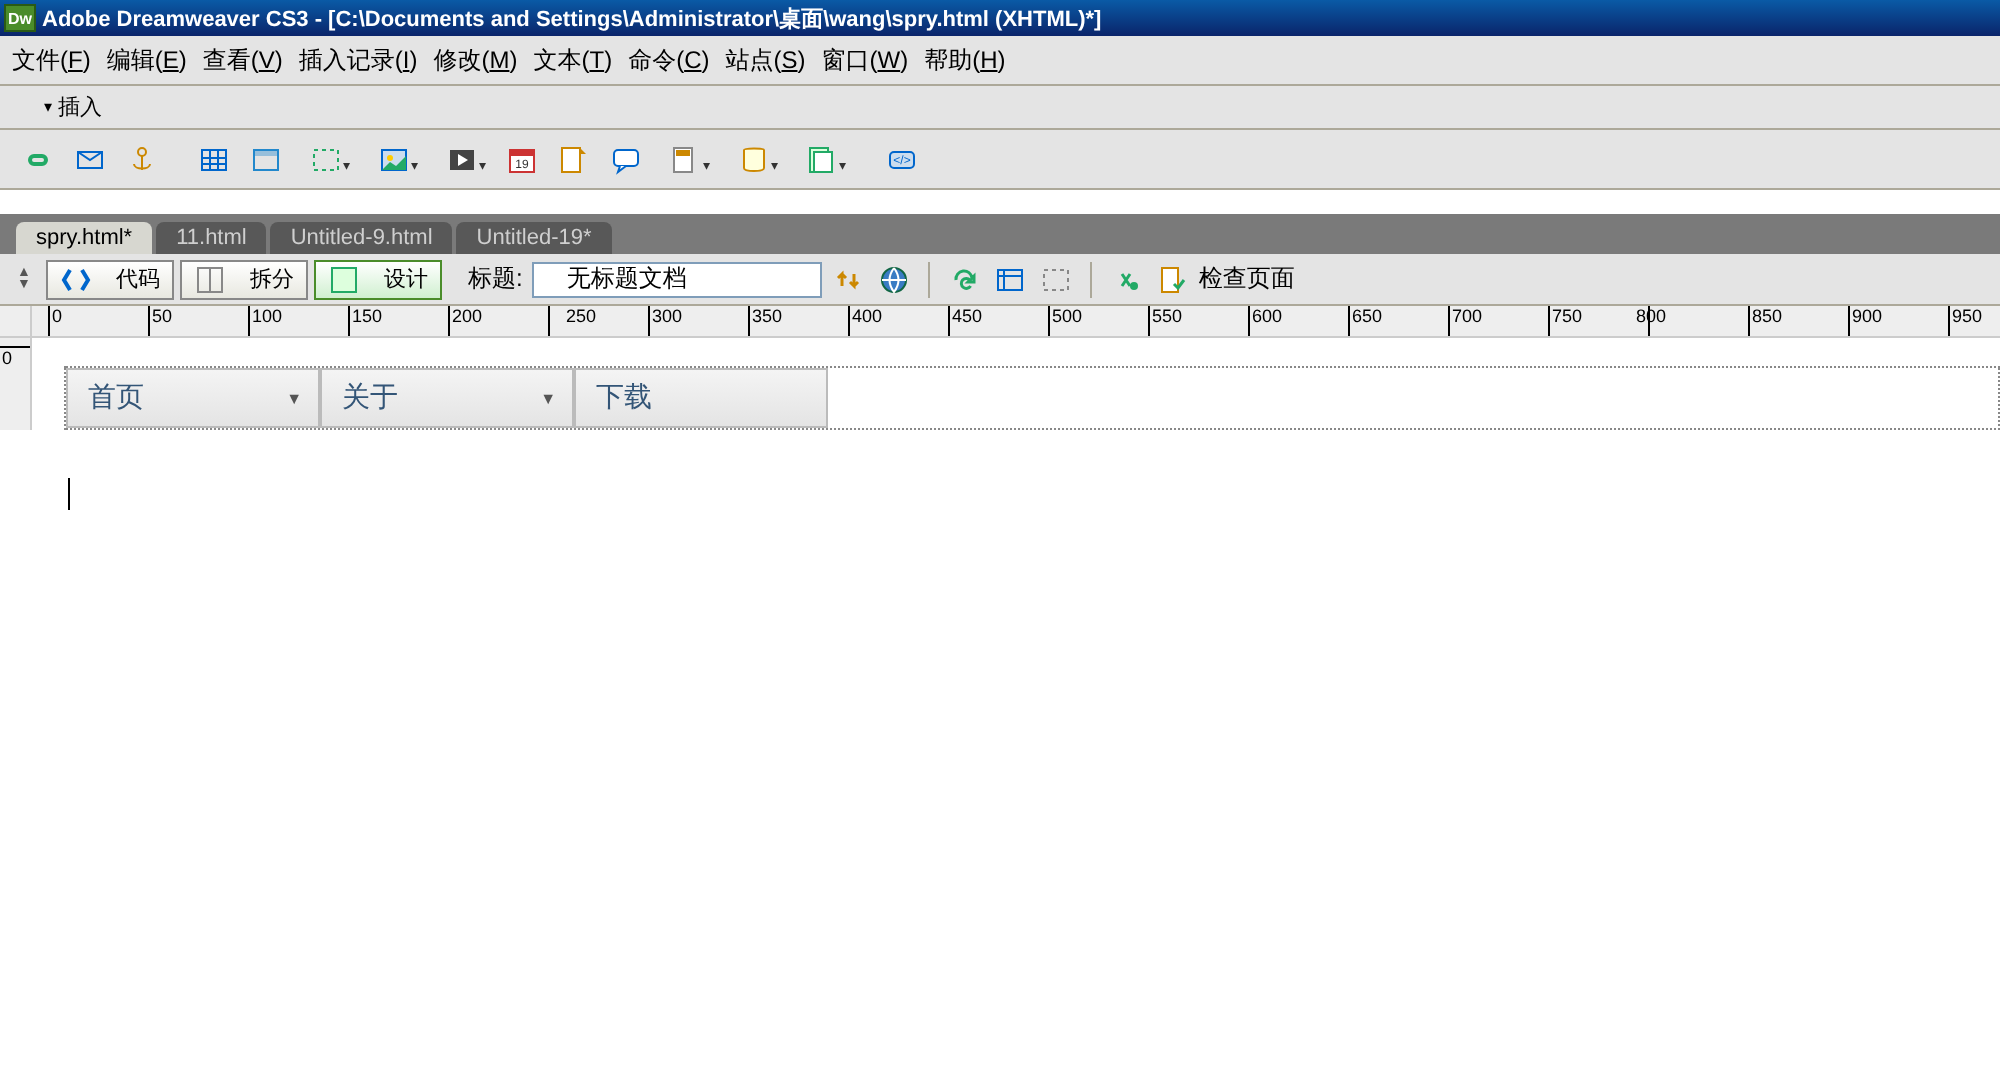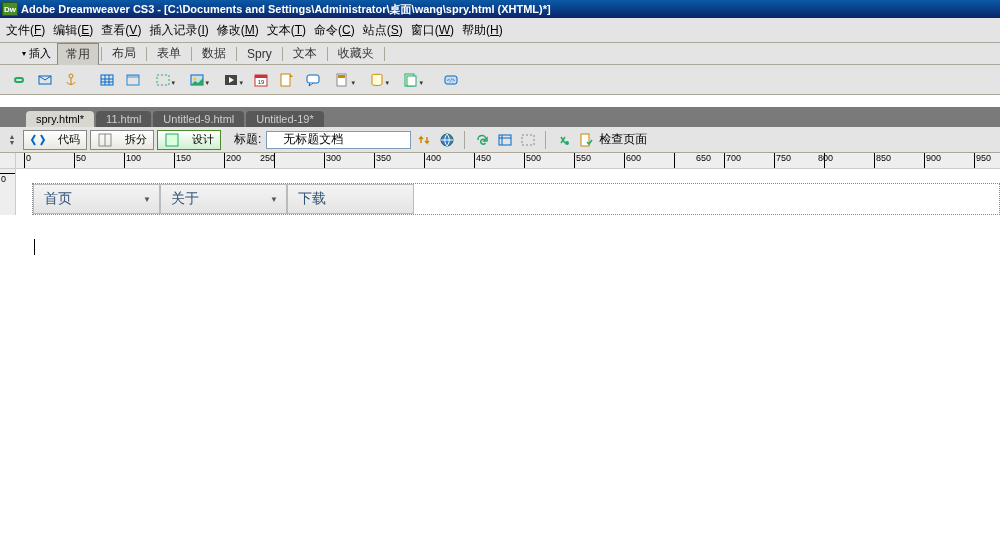--- a/index.html
+++ b/index.html
@@ -20,21 +20,21 @@
 .insertbar .sep { width: 1px; height: 14px; background: #aca899; margin: 0 2px; }
 
 .inserticons { background: #e4e4e4; height: 30px; display: flex; align-items: center; padding: 0 8px; gap: 4px; border-bottom: 1px solid #aca899; }
 .ibtn { width: 22px; height: 22px; display: inline-flex; align-items: center; justify-content: center; border: 1px solid transparent; cursor: default; position: relative; }
 .ibtn.drop { width: 30px; }
 .ibtn.drop::after { content: "▾"; font-size: 7px; position: absolute; right: 2px; bottom: 3px; color: #333; }
 svg { width: 16px; height: 16px; display: block; }
 
 .doctabs { background: #7a7a7a; height: 20px; display: flex; align-items: flex-end; padding: 2px 8px 0; margin-top: 12px; }
 .doctab { background: #585858; color: #cfcfcf; padding: 2px 10px; font-size: 11px; margin-right: 2px; border-top-left-radius: 4px; border-top-right-radius: 4px; cursor: default; }
-.doctab.active { background: #d7d7d0; color: #000; margin-left: 18px; }
+.doctab.active { background: #d7d7d0; color: #000; }
 
 .doc-toolbar { background: #e4e4e4; height: 26px; display: flex; align-items: center; padding: 0 4px; border-bottom: 1px solid #aca899; gap: 3px; }
 .doc-toolbar .vmode { height: 20px; display: inline-flex; align-items: center; padding: 0 6px; border: 1px solid #888; background: linear-gradient(#fff,#e8e8e0); font-size: 11px; gap: 12px; cursor: default; }
 .doc-toolbar .vmode.active { background: linear-gradient(#fff,#d0f0d0); border-color: #4a8c2a; }
 .doc-toolbar .arrows { width: 16px; display: inline-flex; flex-direction: column; justify-content: center; }
 .doc-toolbar .arrows span { font-size: 7px; line-height: 6px; text-align: center; color: #555; cursor: default; }
 .tlabel { font-size: 12px; margin: 0 2px 0 10px; }
 .tinput { width: 145px; height: 18px; font-size: 12px; padding: 0 16px; border: 1px solid #7f9db9; }
 .tbar-btn { width: 20px; height: 20px; display: inline-flex; align-items: center; justify-content: center; cursor: default; }
 .tbar-sep { width: 1px; height: 18px; background: #aca899; margin: 0 4px; }
@@ -69,36 +69,20 @@
     <span class="mi">修改(<u>M</u>)</span>
     <span class="mi">文本(<u>T</u>)</span>
     <span class="mi">命令(<u>C</u>)</span>
     <span class="mi">站点(<u>S</u>)</span>
     <span class="mi">窗口(<u>W</u>)</span>
     <span class="mi">帮助(<u>H</u>)</span>
   </div>
 
 <div class="insertbar">
   <div class="header">插入</div>
-  <div id="insert-tabs" style="display:flex;align-items:center;">
-      <span class="tab active">常用</span>
-      <span class="sep"></span>
-      <span class="tab">布局</span>
-      <span class="sep"></span>
-      <span class="tab">表单</span>
-      <span class="sep"></span>
-      <span class="tab">数据</span>
-      <span class="sep"></span>
-      <span class="tab">Spry</span>
-      <span class="sep"></span>
-      <span class="tab">文本</span>
-      <span class="sep"></span>
-      <span class="tab">收藏夹</span>
-      <span class="sep"></span>
-    </div>
 </div>
 
 <div class="inserticons">
   <span class="ibtn">
       <svg viewBox="0 0 16 16">
         <path d="M3 8a3 3 0 013-3h2v2H6a1 1 0 000 2h2v2H6a3 3 0 01-3-3zm5-3h2a3 3 0 010 6H8v-2h2a1 1 0 000-2H8V5z" fill="#2a6"></path>
       </svg>
     </span>
   <span class="ibtn">
       <svg viewBox="0 0 16 16">
@@ -273,37 +257,37 @@
         <div class="tick-label" style="left: 10px;">0</div>
         <div class="tick-major" style="left: 58px;"></div>
         <div class="tick-label" style="left: 60px;">50</div>
         <div class="tick-major" style="left: 108px;"></div>
         <div class="tick-label" style="left: 110px;">100</div>
         <div class="tick-major" style="left: 158px;"></div>
         <div class="tick-label" style="left: 160px;">150</div>
         <div class="tick-major" style="left: 208px;"></div>
         <div class="tick-label" style="left: 210px;">200</div>
         <div class="tick-major" style="left: 258px;"></div>
-        <div class="tick-label" style="left: 244px;">250</div>
+        <div class="tick-label" style="left: 267px;">250</div>
         <div class="tick-major" style="left: 308px;"></div>
         <div class="tick-label" style="left: 310px;">300</div>
         <div class="tick-major" style="left: 358px;"></div>
         <div class="tick-label" style="left: 360px;">350</div>
         <div class="tick-major" style="left: 408px;"></div>
         <div class="tick-label" style="left: 410px;">400</div>
         <div class="tick-major" style="left: 458px;"></div>
         <div class="tick-label" style="left: 460px;">450</div>
         <div class="tick-major" style="left: 508px;"></div>
         <div class="tick-label" style="left: 510px;">500</div>
         <div class="tick-major" style="left: 558px;"></div>
         <div class="tick-label" style="left: 560px;">550</div>
         <div class="tick-major" style="left: 608px;"></div>
         <div class="tick-label" style="left: 610px;">600</div>
         <div class="tick-major" style="left: 658px;"></div>
-        <div class="tick-label" style="left: 680px;">650</div>
+        <div class="tick-label" style="left: 660px;">650</div>
         <div class="tick-major" style="left: 708px;"></div>
         <div class="tick-label" style="left: 710px;">700</div>
         <div class="tick-major" style="left: 758px;"></div>
         <div class="tick-label" style="left: 760px;">750</div>
         <div class="tick-major" style="left: 808px;"></div>
         <div class="tick-label" style="left: 802px;">800</div>
         <div class="tick-major" style="left: 858px;"></div>
         <div class="tick-label" style="left: 860px;">850</div>
         <div class="tick-major" style="left: 908px;"></div>
         <div class="tick-label" style="left: 910px;">900</div>

